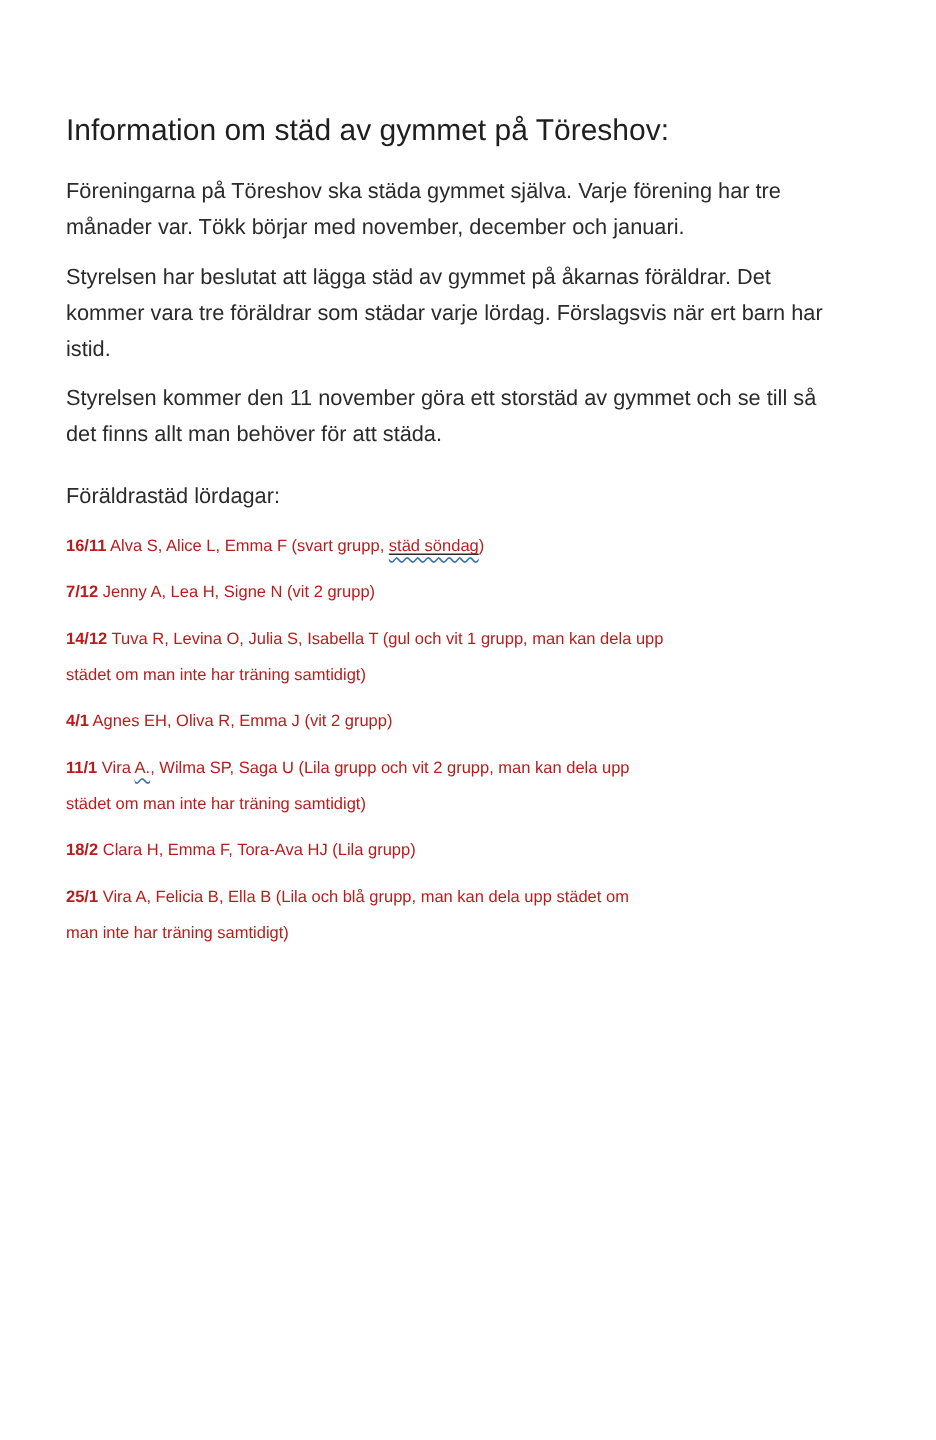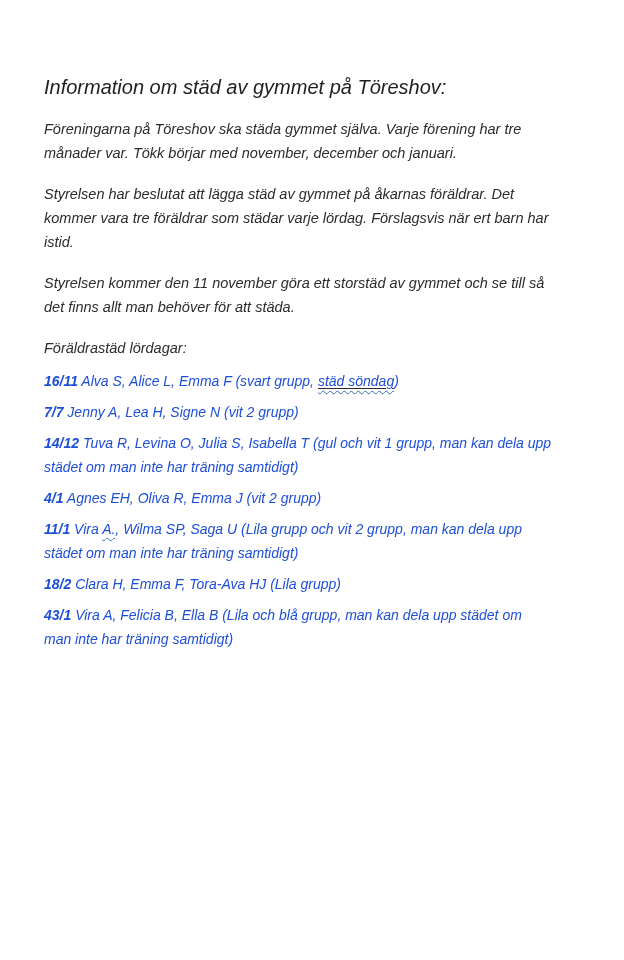--- a/index.html
+++ b/index.html
@@ -8,44 +8,42 @@
     width: 624px;
     height: 960px;
     overflow: hidden;
     font-family: "Liberation Sans", sans-serif;
   }
   .page {
     width: 624px;
     height: 960px;
     padding: 74px 18px 0 44px;
     color: #2b2b2b;
-    font-style: italic;
   }
   .doc-title {
     font-size: 20px;
     font-weight: 400;
     line-height: 26px;
     color: #1f1f1f;
     margin-bottom: 16px;
     white-space: pre;
   }
   .para {
     font-size: 14.5px;
     line-height: 24px;
     color: #2b2b2b;
     margin-bottom: 9px;
     white-space: pre;
-    margin-top: 17px;
   }
   .para span { white-space: pre; }
   .schedule-heading { margin-top: 17px; margin-bottom: 9px; }
   .entry {
-    font-size: 14px;
+    font-size: 11px;
     line-height: 24px;
-    color: #1d4ed8;
+    color: #b91c1c;
     margin-bottom: 7px;
     white-space: pre;
   }
   .entry span { white-space: pre; }
   .date { font-weight: 700; }
   .u-spell {
     text-decoration-line: underline;
     text-decoration-style: wavy;
     text-decoration-color: #c00000;
     text-decoration-thickness: 1px;
@@ -86,28 +84,28 @@
 istid.</p>
   <p class="para">Styrelsen kommer den 11 november göra ett storstäd av gymmet och se till så
 det finns allt man behöver för att städa.</p>
 
   <p class="para schedule-heading">Föräldrastäd lördagar:</p>
 
   <p class="entry"><span class="date">16/11</span><span> Alva S, Alice L, Emma F (svart grupp, </span><span class="u-solid"><span class="u-wavy">städ söndag</span></span><span>)</span></p>
 
 
 
-  <p class="entry"><span class="date">7/7</span><span> Jenny A, Lea H, Signe N (vit 2 grupp)</span></p>
+  <p class="entry"><span class="date">7/12</span><span> Jenny A, Lea H, Signe N (vit 2 grupp)</span></p>
 
   <p class="entry"><span class="date">14/12</span><span> Tuva R, Levina O, Julia S, Isabella T (gul och vit 1 grupp, man kan dela upp
 städet om man inte har träning samtidigt)</span></p>
 
 
   <p class="entry"><span class="date">4/1</span><span> Agnes EH, Oliva R, Emma J (vit 2 grupp)</span></p>
 
   <p class="entry"><span class="date">11/1</span><span> Vira </span><span class="u-gram">A.</span><span>, Wilma SP, Saga U (Lila grupp och vit 2 grupp, man kan dela upp
 städet om man inte har träning samtidigt)</span></p>
 
   <p class="entry"><span class="date">18/2</span><span> Clara H, Emma F, Tora-Ava HJ (Lila grupp)</span></p>
 
-  <p class="entry"><span class="date">43/1</span><span> Vira A, Felicia B, Ella B (Lila och blå grupp, man kan dela upp städet om
+  <p class="entry"><span class="date">25/1</span><span> Vira A, Felicia B, Ella B (Lila och blå grupp, man kan dela upp städet om
 man inte har träning samtidigt)</span></p>
 </div>
 
 </body></html>

